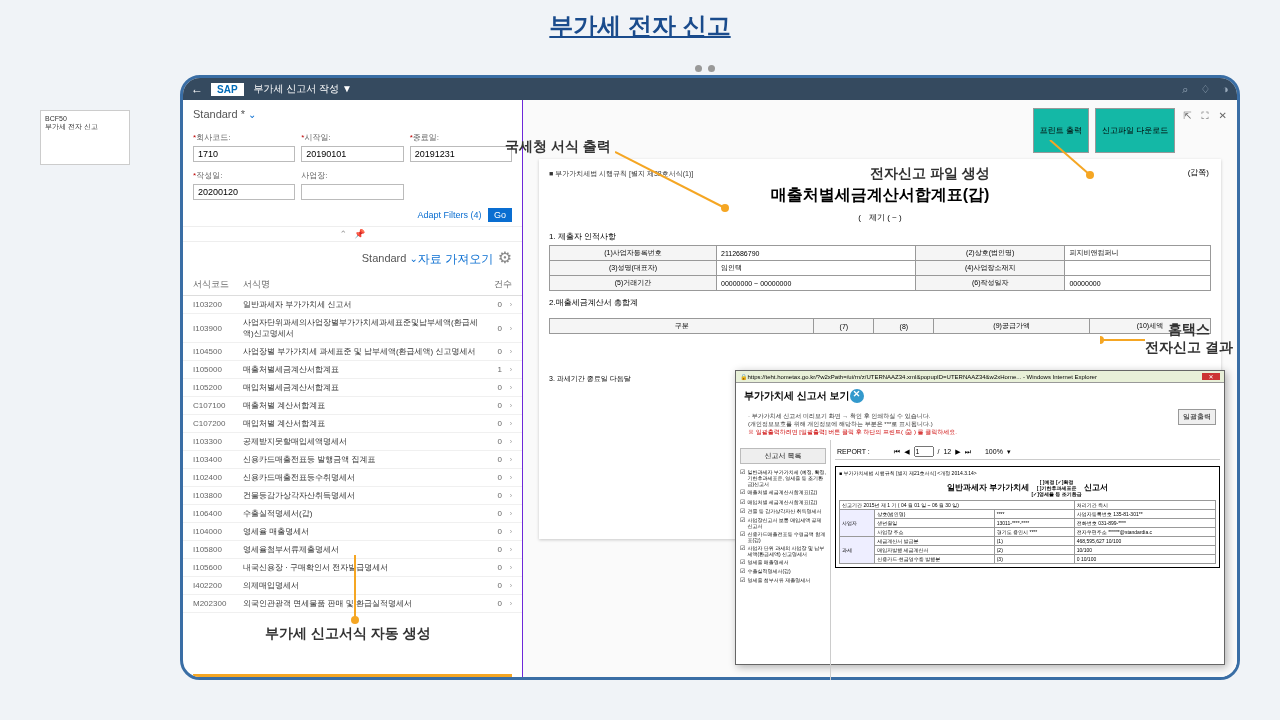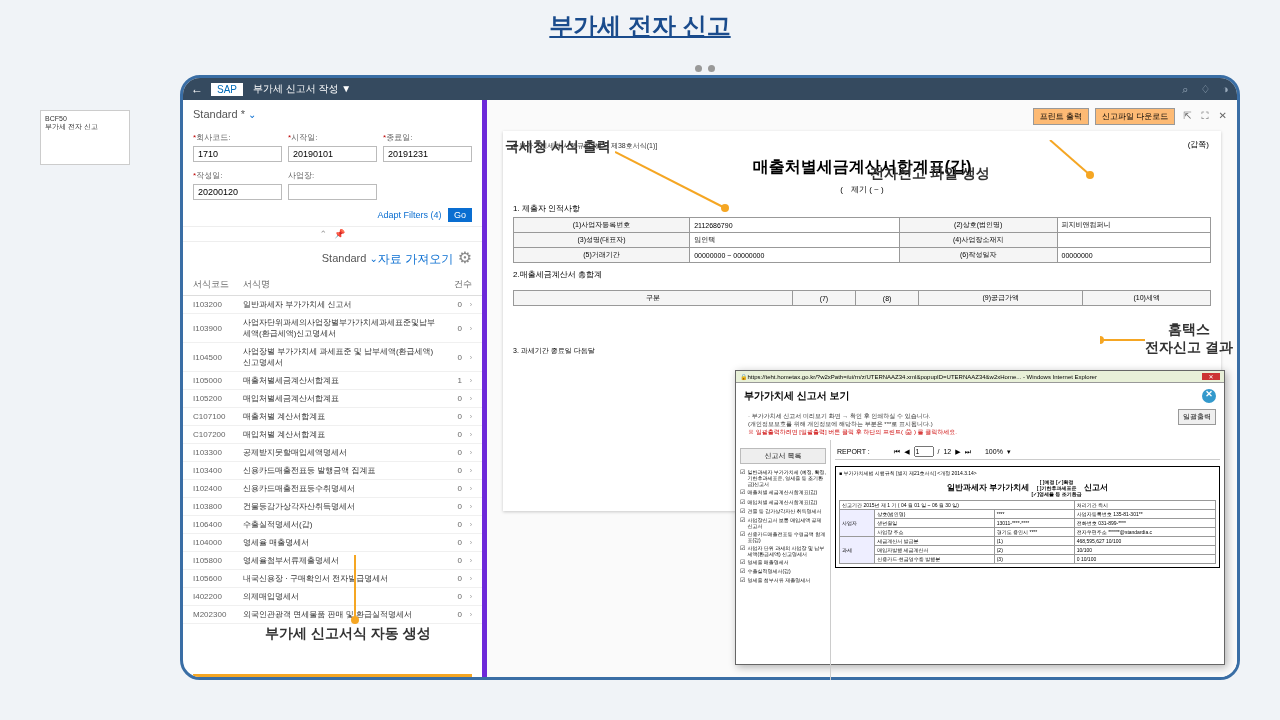--- a/index.html
+++ b/index.html
@@ -6,25 +6,25 @@
 body{background:#f0f3f7;width:1280px;height:720px;overflow:hidden;position:relative}
 .page-title{text-align:center;font-size:24px;font-weight:bold;color:#1a4b8c;text-decoration:underline;padding:10px 0}
 .thumb{position:absolute;left:40px;top:110px;width:90px;height:55px;background:#fff;border:1px solid #ccc;padding:4px;font-size:7px}
 .thumb-code{color:#333;font-size:7px}
 .thumb-title{color:#333;font-size:7px}
 .main-frame{position:absolute;left:180px;top:75px;width:1060px;height:605px;border:3px solid #3a6ea5;border-radius:20px;background:#fff;overflow:hidden}
 .dots{position:absolute;top:65px;left:695px;display:flex;gap:6px}
 .dot{width:7px;height:7px;background:#999;border-radius:50%}
 .topbar{background:#354a5f;height:22px;display:flex;align-items:center;padding:0 8px;color:#fff}
 .back-arrow{color:#fff;margin-right:8px;font-size:12px;cursor:pointer}
-.sap-logo{background:#fff;color:#006bb8;font-weight:normal;font-size:10px;padding:1px 6px;margin-right:10px}
+.sap-logo{background:#fff;color:#006bb8;font-weight:bold;font-size:10px;padding:1px 6px;margin-right:10px}
 .topbar-title{font-size:10px;color:#fff}
 .topbar-icons{margin-left:auto;display:flex;gap:12px;font-size:11px;color:#9ab}
 .content{display:flex;height:calc(100% - 22px)}
-.left-pane{width:304px;border-right:5px solid #6d28d9;display:flex;flex-direction:column}
+.left-pane{width:340px;border-right:1px solid #6d28d9;display:flex;flex-direction:column}
 .std-header{padding:8px 10px;font-size:11px;color:#555}
 .chev{color:#0a6ed1;font-size:10px}
 .filter-row{display:flex;padding:4px 10px;gap:6px}
 .filter-group{flex:1}
 .flabel{font-size:8px;color:#666}
 .flabel .req{color:#b00}
 .finput{width:100%;border:1px solid #bbb;font-size:9px;padding:2px 4px;height:16px}
 .adapt-row{padding:4px 10px;text-align:right;font-size:9px}
 .adapt-link{color:#0a6ed1;margin-right:4px}
 .go-btn{background:#0a6ed1;color:#fff;border:none;padding:2px 6px;font-size:9px}
@@ -39,42 +39,42 @@
 .th-cnt{width:30px;text-align:right}
 .list-body{overflow-y:auto;flex:1}
 .row{display:flex;padding:3px 10px;font-size:8px;border-bottom:1px solid #f0f0f0;align-items:center}
 .rc{width:50px;color:#666}
 .rn{flex:1;color:#333}
 .rcnt{width:20px;text-align:right;color:#666}
 .rarr{width:10px;text-align:right;color:#999;font-size:7px}
 .highlight-bar{height:3px;background:#f5a623;margin:0 10px}
 .right-pane{flex:1;position:relative;background:#fafafa;padding:6px}
 .rp-toolbar{display:flex;justify-content:flex-end;gap:6px;padding:2px}
-.rp-btn{border:1px solid #999;background:#fdba74;font-size:8px;padding:2px 6px}
+.rp-btn{border:1px solid #999;background:#14b8a6;font-size:8px;padding:16px 6px}
 .rp-icon{font-size:10px;color:#666;padding:2px}
 .doc-panel{background:#fff;margin:4px 10px;box-shadow:0 1px 3px rgba(0,0,0,0.2);padding:10px;font-size:8px;position:relative;height:380px}
 .doc-badge{position:absolute;top:8px;right:12px;font-size:8px}
 .doc-rule{font-size:7px;color:#333}
 .doc-title{text-align:center;font-weight:bold;font-size:16px;margin:6px 0}
 .doc-sub{text-align:center;font-size:8px;margin-bottom:8px}
 .sec-title{font-size:8px;margin:6px 0 3px}
 .dt{width:100%;border-collapse:collapse;font-size:7px}
 .dt td{border:1px solid #999;padding:2px 4px}
 .dt .lbl{background:#f5f5f5;text-align:center}
 .bottom-table{margin-top:10px}
 .callout{position:absolute;background:transparent;font-size:14px;font-weight:bold;color:#333}
 .co1{left:505px;top:138px}
 .co2{left:870px;top:165px}
 .co3{left:1145px;top:320px;text-align:center;line-height:1.3}
 .co4{left:265px;top:625px}
 .line-svg{position:absolute;pointer-events:none}
 .hometax{position:absolute;left:735px;top:370px;width:490px;height:295px;background:#fff;border:1px solid #666;box-shadow:2px 2px 8px rgba(0,0,0,0.3);font-size:7px}
 .ht-addr{background:#e8f0d8;padding:2px 4px;font-size:6px;border-bottom:1px solid #999;display:flex;align-items:center}
 .ht-close{margin-left:auto;background:#c33;color:#fff;width:18px;text-align:center}
-.ht-title{padding:6px 8px;font-size:10px;font-weight:bold;display:flex;justify-content:space-between;align-items:center}
+.ht-title{padding:6px 8px;font-size:10px;font-weight:bold;display:flex;justify-content:flex-start;align-items:center}
 .ht-x{background:#39c;color:#fff;border-radius:50%;width:14px;height:14px;text-align:center;font-size:9px}
 .ht-body{display:flex;height:240px}
 .ht-left{width:95px;border-right:1px solid #ccc;padding:4px;font-size:6px}
 .ht-notice{font-size:6px;color:#333;padding:4px;line-height:1.3}
 .ht-red{color:#c00}
 .ht-list-title{background:#eee;border:1px solid #bbb;text-align:center;padding:2px;margin:4px 0;font-size:7px}
 .ht-item{font-size:5px;padding:1px 0;display:flex;align-items:flex-start;line-height:1.2}
 .ht-chk{margin-right:2px;font-size:6px}
 .ht-right{flex:1;padding:4px;overflow:hidden}
 .ht-tool{display:flex;align-items:center;gap:4px;font-size:7px;border-bottom:1px solid #ccc;padding:2px}

